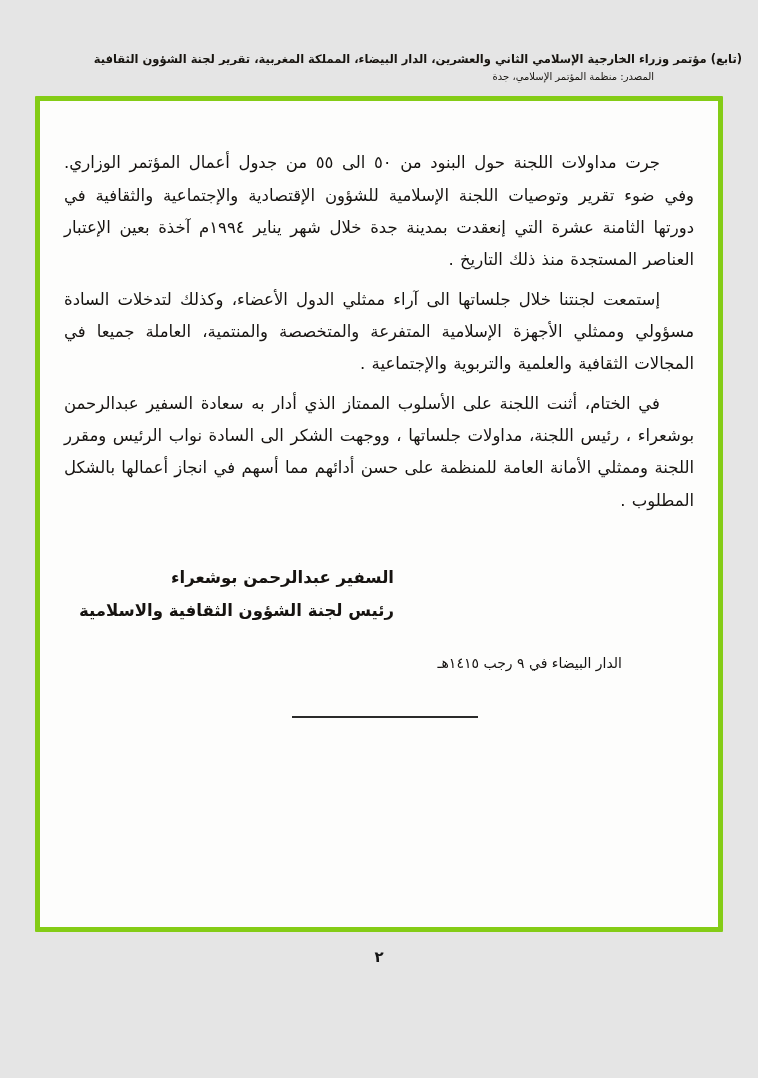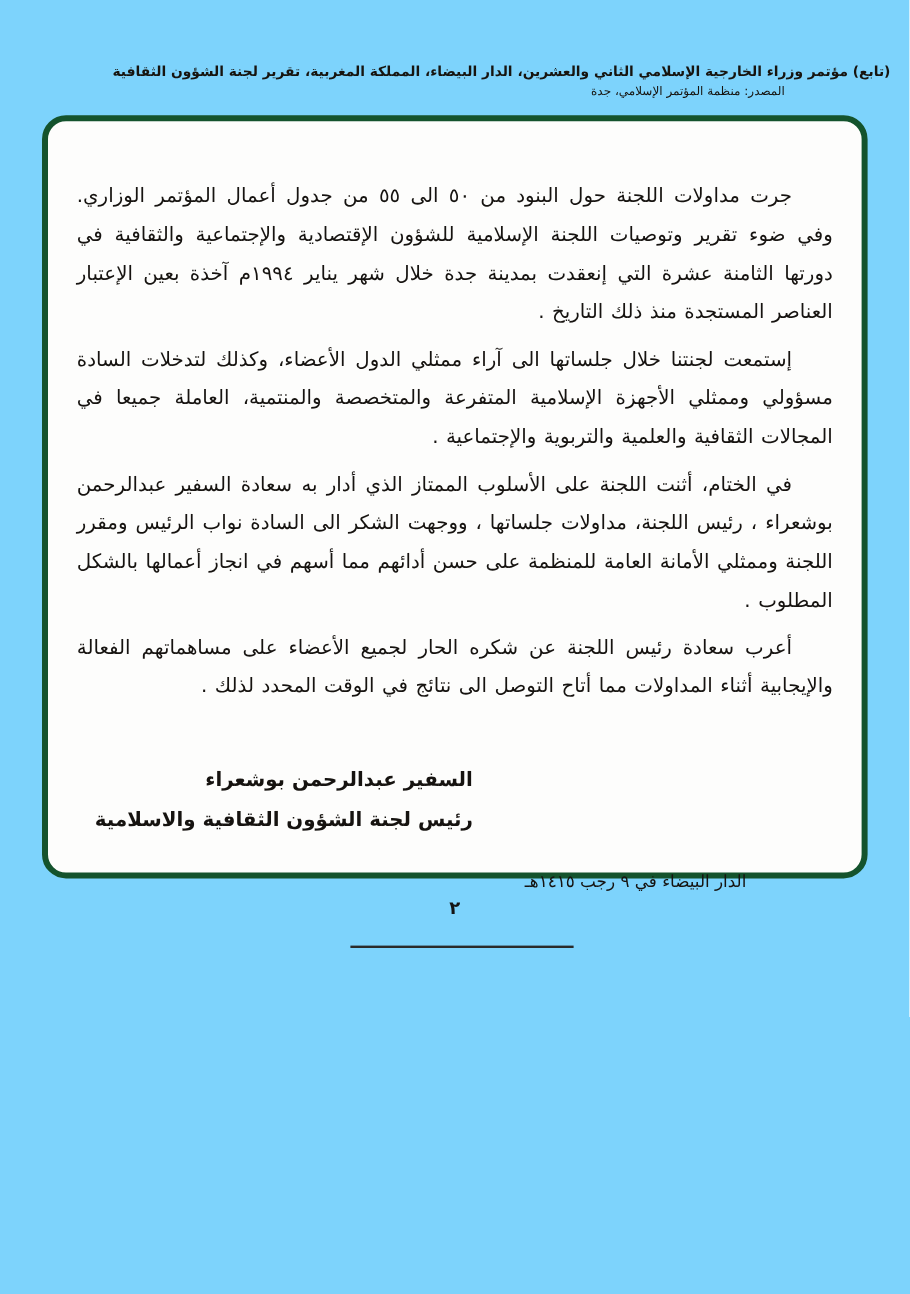--- a/index.html
+++ b/index.html
@@ -5,21 +5,21 @@
   html, body {
     margin: 0;
     padding: 0;
     background: #ffffff;
     width: 758px;
   }
   .page {
     position: relative;
     width: 758px;
     height: 1078px;
-    background: #7dd3fc;
+    background: #e5e5e5;
     direction: rtl;
     font-family: "DejaVu Sans", sans-serif;
     color: #151310;
     overflow: hidden;
   }
   .doc-header {
     padding: 50px 16px 0 16px;
     text-align: right;
   }
   .doc-header .h1 {
@@ -31,24 +31,24 @@
   .doc-header .h2 {
     font-size: 10px;
     font-weight: normal;
     padding-right: 88px;
     margin-top: 3px;
     color: #17140f;
   }
   .green-box {
     box-sizing: border-box;
     width: 688px;
-    height: 636px;
+    height: 836px;
     margin: 14px auto 0 auto;
-    border: 5px solid #14532d;
-    border-radius: 20px;
+    border: 5px solid #84cc16;
+    border-radius: 1px;
     padding: 46px 24px 0 24px;
     background: #fdfdfc;
   }
   .para {
     margin: 0 0 7px 0;
     font-size: 16.5px;
     line-height: 1.96;
     text-align: justify;
     text-indent: 34px;
     color: #161310;
@@ -96,21 +96,20 @@
   <header class="doc-header">
     <div class="h1">(تابع) مؤتمر وزراء الخارجية الإسلامي الثاني والعشرين، الدار البيضاء، المملكة المغربية،  تقرير لجنة الشؤون الثقافية</div>
     <div class="h2">المصدر:  منظمة المؤتمر الإسلامي، جدة</div>
   </header>
 
   <div class="green-box">
 
     <p class="para">جرت مداولات اللجنة حول البنود من ٥٠ الى ٥٥ من جدول أعمال المؤتمر الوزاري. وفي ضوء تقرير وتوصيات اللجنة الإسلامية للشؤون الإقتصادية والإجتماعية والثقافية في دورتها الثامنة عشرة التي إنعقدت بمدينة جدة خلال شهر يناير ١٩٩٤م آخذة بعين الإعتبار العناصر المستجدة منذ ذلك التاريخ .</p>
     <p class="para">إستمعت لجنتنا خلال جلساتها الى آراء ممثلي الدول الأعضاء، وكذلك لتدخلات السادة مسؤولي وممثلي الأجهزة الإسلامية المتفرعة والمتخصصة والمنتمية، العاملة جميعا في المجالات الثقافية والعلمية والتربوية والإجتماعية .</p>
     <p class="para">في الختام، أثنت اللجنة على الأسلوب الممتاز الذي أدار به سعادة السفير عبدالرحمن بوشعراء ، رئيس اللجنة، مداولات جلساتها ، ووجهت الشكر الى السادة نواب الرئيس ومقرر اللجنة وممثلي الأمانة العامة للمنظمة على حسن أدائهم مما أسهم في انجاز أعمالها بالشكل المطلوب .</p>
-    <p class="para">أعرب سعادة رئيس اللجنة عن شكره الحار لجميع الأعضاء على مساهماتهم الفعالة والإيجابية أثناء المداولات مما أتاح التوصل الى نتائج في الوقت المحدد لذلك .</p>
 
     <div class="signature">
       <div>السفير عبدالرحمن بوشعراء</div>
       <div>رئيس لجنة الشؤون الثقافية والاسلامية</div>
     </div>
 
     <div class="dates">
       <div>الدار البيضاء في ٩ رجب ١٤١٥هـ</div>
     </div>
 

